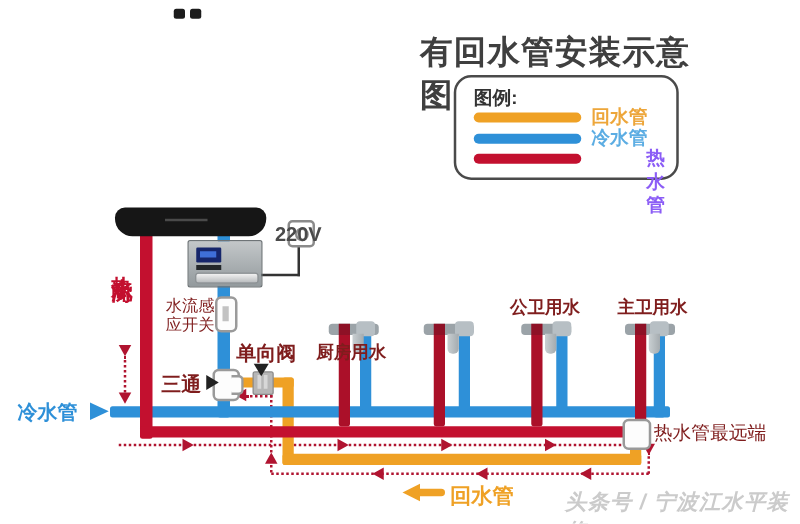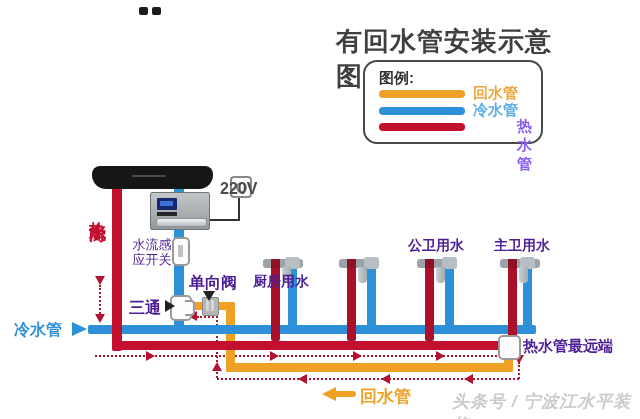--- a/index.html
+++ b/index.html
@@ -50,21 +50,21 @@
   .ctrl-tube{position:absolute;left:5px;top:25px;width:49px;height:7px;background:linear-gradient(180deg,#f2f2f2,#b9bcbe);border:1px solid #8d9295;border-radius:3px;}
   .outlet{position:absolute;left:230px;top:176px;width:18px;height:18px;background:#fff;border:2px solid #8a8a8a;border-radius:4px;}
   .outlet i{position:absolute;left:4px;top:4px;width:7px;height:7px;border:2px solid #8a8a8a;border-radius:50%;}
   .wire{position:absolute;background:#333;}
   
   .f-bar{position:absolute;top:259px;width:40px;height:9px;background:#9ba3a8;border-radius:3px;}
   .f-dot{position:absolute;top:259px;width:9px;height:9px;background:#8e1126;}
   .f-cap{position:absolute;top:257px;width:15px;height:12px;background:#b7bfc4;border-radius:3px;}
   .f-spout{position:absolute;top:267px;width:9px;height:16px;background:linear-gradient(90deg,#c9cfd2,#a4abaf);border-radius:0 0 4px 4px;}
   
-  .lbl{position:absolute;color:#4c1d95;}
+  .lbl{position:absolute;color:#7f1d1d;}
   .fixture-lbl{top:237px;width:60px;font-size:14px;font-weight:bold;text-align:center;}
   .title{position:absolute;left:336px;top:24px;width:240px;font-size:26px;font-weight:bold;color:#3f3f3f;letter-spacing:1px;}
   .legend{position:absolute;left:363px;top:60px;width:176px;height:80px;border:2px solid #4a4a4a;border-radius:14px;background:#fff;}
   .legend-heading{position:absolute;left:14px;top:7px;font-size:15px;font-weight:bold;color:#333;}
   .legend-bar{position:absolute;left:14px;width:86px;height:8px;border-radius:4px;}
   .legend-lbl{position:absolute;left:108px;font-size:15px;font-weight:bold;}
   .vtext-red{position:absolute;left:86px;top:208px;writing-mode:vertical-rl;text-orientation:upright;font-size:17px;font-weight:bold;color:#c3102f;letter-spacing:1px;}
   .watermark{position:absolute;left:452px;top:390px;width:188px;font-size:17px;font-weight:bold;font-style:italic;color:#cbcbcb;letter-spacing:1px;text-shadow:0 1px 0 #fff;}
 </style>
 </head>
@@ -189,20 +189,20 @@
   <div class="lbl" style="left:129px;top:298px;font-size:16px;font-weight:bold;">三通</div>
   <div class="tri tri-black-r" style="left:165px;top:300px;"></div>
 
   <div class="lbl" style="left:189px;top:273px;font-size:16px;font-weight:bold;">单向阀</div>
   <div class="tri tri-black-d" style="left:203px;top:291px;"></div>
 
   <div class="lbl fixture-lbl" style="left:251px;margin-top:36px;">厨房用水</div>
   <div class="lbl fixture-lbl" style="left:406px;">公卫用水</div>
   <div class="lbl fixture-lbl" style="left:492px;">主卫用水</div>
 
-  <div class="lbl" style="left:523px;top:337px;font-size:15px;font-weight:bold;">热水管最远端</div>
+  <div class="lbl" style="left:523px;top:337px;font-size:15px;font-weight:normal;">热水管最远端</div>
 
   <div class="tri tri-orange-l" style="left:322px;top:387px;"></div>
   <div class="abs" style="left:335px;top:391px;width:21px;height:6px;background:#efa125;border-radius:0 3px 3px 0;"></div>
   <div class="lbl" style="left:360px;top:385px;font-size:17px;font-weight:bold;color:#efa125;">回水管</div>
 
   <div class="watermark">头条号 / 宁波江水平装修</div>
 </div>
 
 </body></html>

